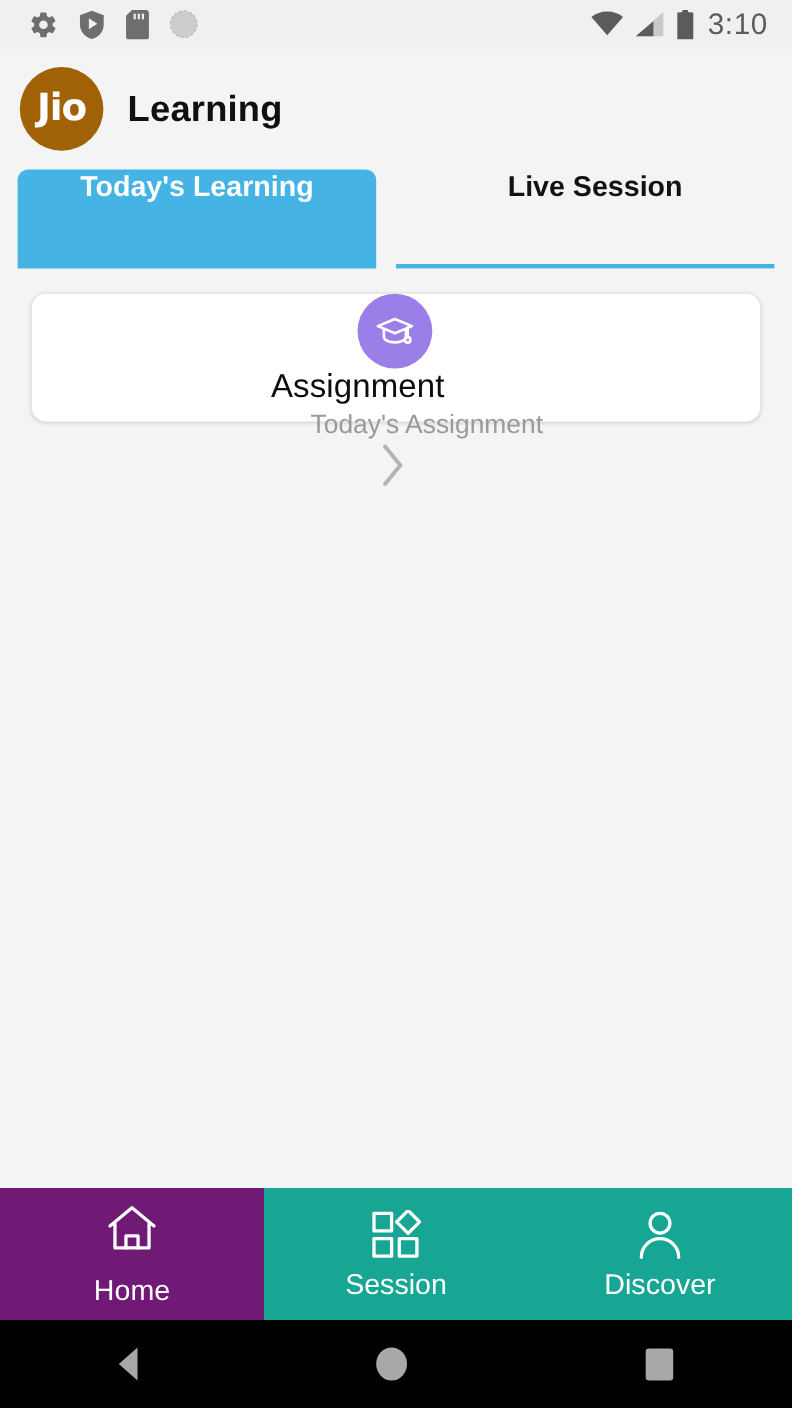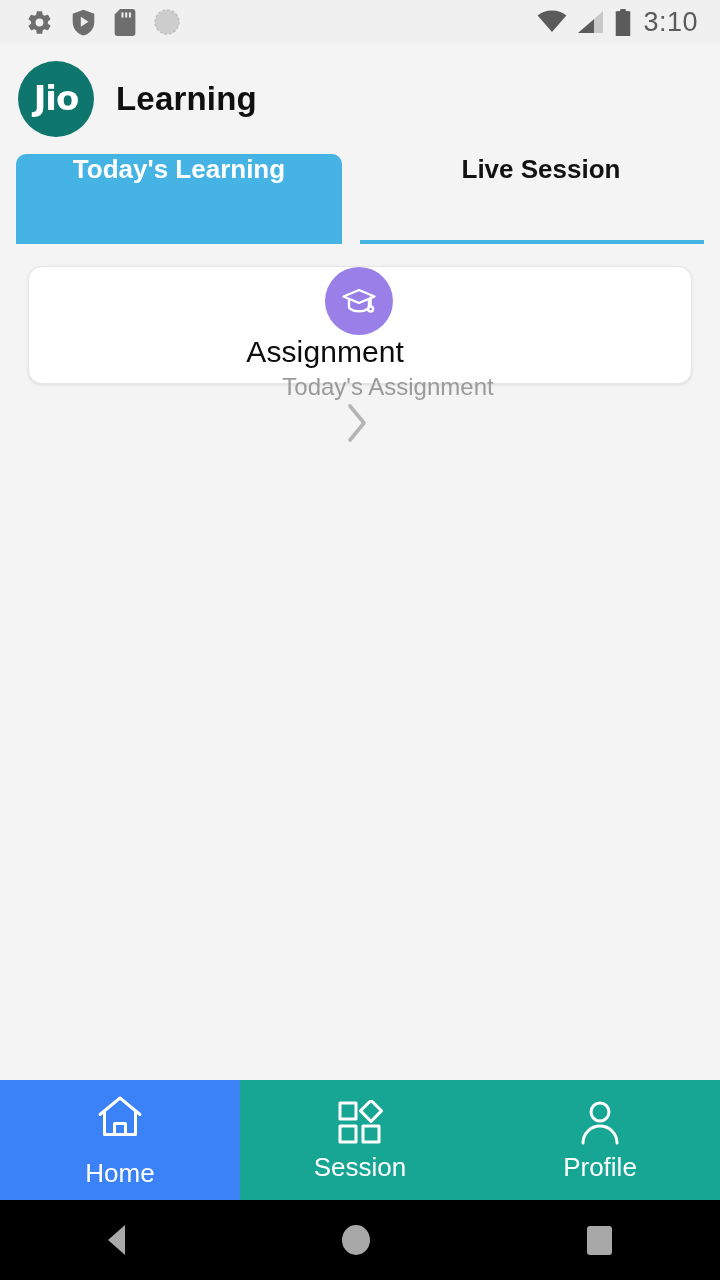--- a/index.html
+++ b/index.html
@@ -35,21 +35,21 @@
   
   .appbar {
     height:110px;
     display:flex; align-items:center;
     padding-left:18px;
     flex:0 0 auto;
     background:transparent;
   }
   .jio-logo {
     width:76px; height:76px; border-radius:50%;
-    background:#0f766e;
+    background:#a16207;
     display:flex; align-items:center; justify-content:center;
     flex:0 0 auto;
   }
   .jio-logo span {
     color:#fff; font-size:34px; font-weight:700;
     font-family:"DejaVu Sans", sans-serif;
     letter-spacing:-1px; line-height:1;
     transform:translateY(-1px);
   }
   .app-title {
@@ -130,21 +130,21 @@
     background:#17a594;
     flex:0 0 auto;
   }
   .navitem {
     flex:1 1 0;
     display:flex; flex-direction:column;
     align-items:center; justify-content:center;
     gap:8px;
     cursor:pointer; user-select:none;
   }
-  .navitem.active { background:#3b82f6;gap:20px; }
+  .navitem.active { background:#701a75;gap:20px; }
   .nav-label {
     font-size:26px; color:#ffffff; font-weight:400; line-height:1;
   }
 
   
   .sysnav {
     height:80px; background:#000000;
     display:flex; align-items:center; justify-content:space-around;
     flex:0 0 auto;
   }
@@ -260,21 +260,21 @@
         <rect x="26" y="26" width="16" height="16"></rect>
         <rect x="26.5" y="3.5" width="14.8" height="14.8" transform="rotate(45 34 11)"></rect>
       </svg>
       <span class="nav-label">Session</span>
     </div>
     <div class="navitem">
       <svg width="44" height="46" viewBox="0 0 44 46" fill="none" stroke="#ffffff" stroke-width="3" stroke-linecap="round" stroke-linejoin="round">
         <circle cx="22" cy="12" r="9"></circle>
         <path d="M5 43a17 17 0 0 1 34 0"></path>
       </svg>
-      <span class="nav-label">Profile</span>
+      <span class="nav-label">Discover</span>
     </div>
   </div>
 
   <div class="sysnav">
     <div>
       <span class="sys-back"></span>
     </div>
     <div>
       <span class="sys-home"></span>
     </div>

